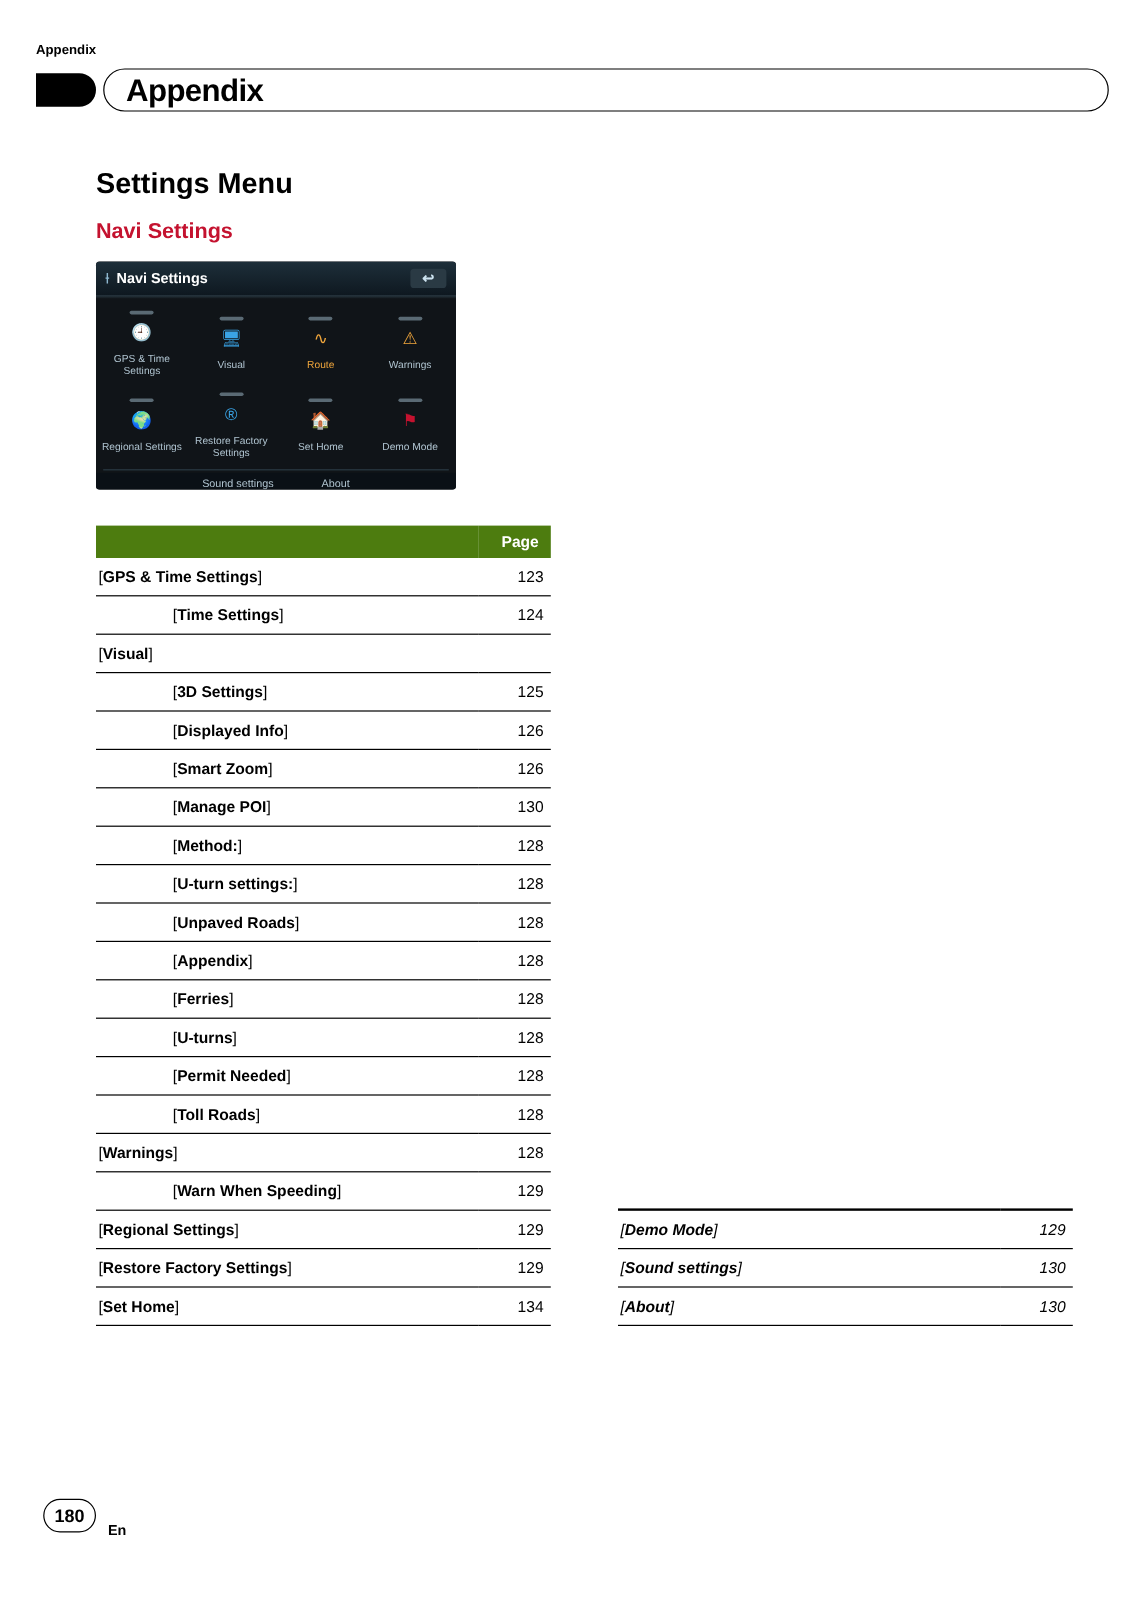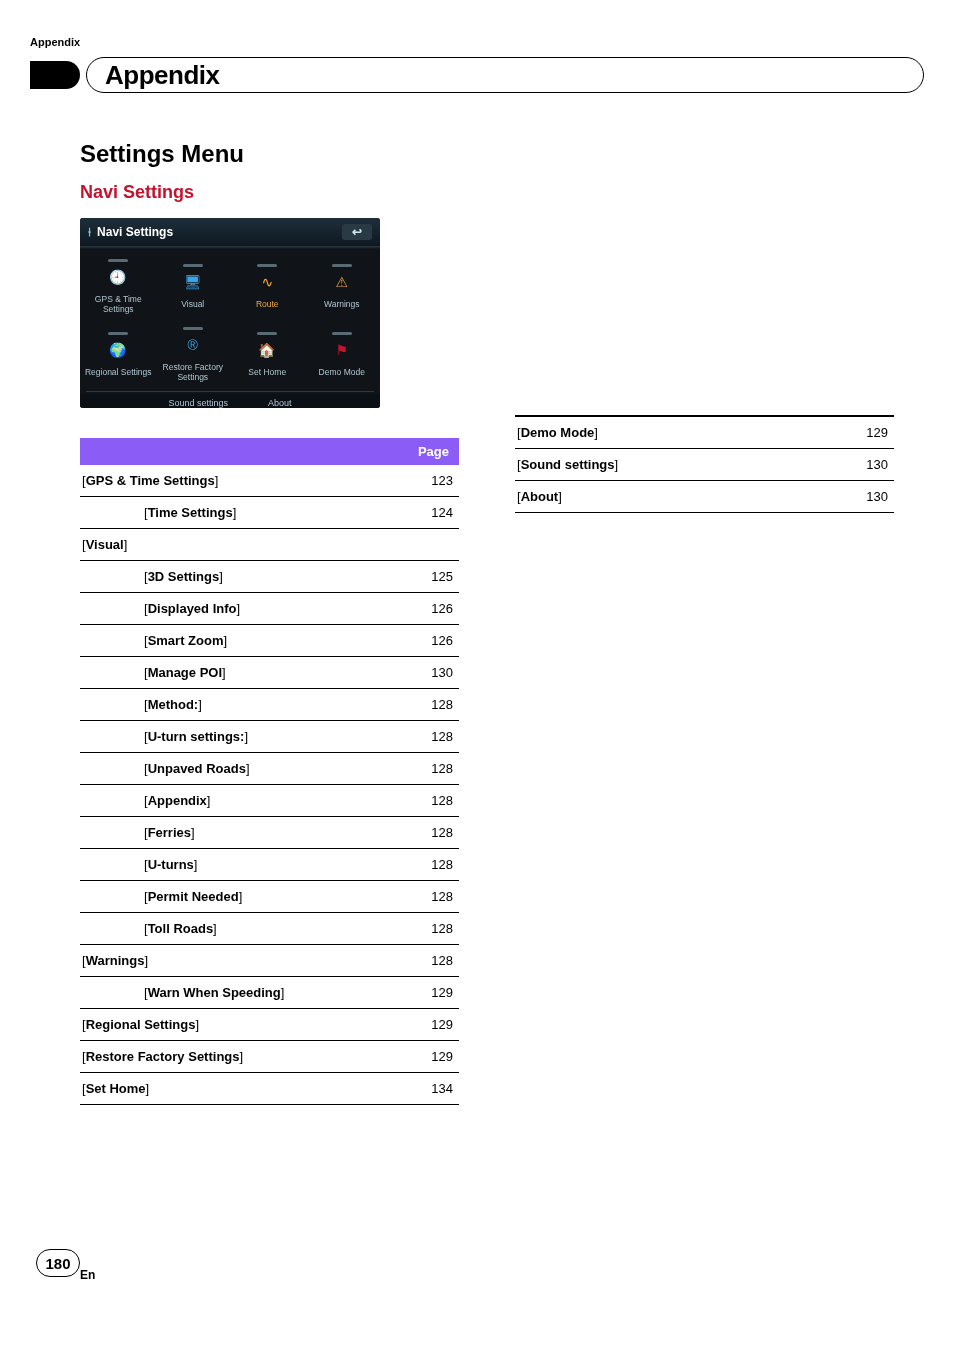--- a/index.html
+++ b/index.html
@@ -51,20 +51,21 @@
     letter-spacing: -0.5px;
   }
 
   .content {
     position: absolute;
     top: 140px;
     left: 80px;
     right: 60px;
     display: flex;
     gap: 56px;
+    align-items: flex-end;
   }
   .left-col, .right-col {
     flex: 1;
   }
 
   .section-title {
     font-size: 24px;
     font-weight: bold;
     margin-bottom: 14px;
   }
@@ -137,21 +138,21 @@
   .ns-top-sep { height: 3px; background: linear-gradient(#2a3a44, transparent); }
   .ns-slider { width: 20px; height: 3px; background: #5a6a74; border-radius: 2px; margin-bottom: -2px; }
 
   
   .toc-table {
     width: 100%;
     border-collapse: collapse;
     font-size: 13px;
   }
   .toc-header-row td {
-    background: #8b5cf6;
+    background: #4d7c0f;
     color: #fff;
     font-weight: bold;
     text-align: right;
     padding: 6px 10px;
   }
   .toc-row td {
     border-bottom: 1px solid #000;
     padding: 8px 6px;
     vertical-align: middle;
   }
@@ -161,34 +162,35 @@
     width: 60px;
   }
   .toc-row .label-cell { font-weight: bold; }
   .indent0 { padding-left: 2px !important; }
   .indent1 { padding-left: 64px !important; }
   .toc-row .label-cell span.bracket-open,
   .toc-row .label-cell span.bracket-close {
     font-weight: normal;
   }
 
-  .right-col .toc-table { margin-top: 275px; }
+  .right-col .toc-table { margin-top: 275px; font-style: italic; }
   .right-col .toc-table .toc-header-separator td {
     border-top: 2px solid #000;
     padding: 0;
     height: 0;
   }
 
   
   .footer {
     position: absolute;
     bottom: 70px;
     left: 36px;
     display: flex;
     align-items: center;
+    gap: 10px;
   }
   .page-circle {
     width: 44px;
     height: 28px;
     border: 1.5px solid #000;
     border-radius: 14px;
     display: flex;
     align-items: center;
     justify-content: center;
     font-weight: bold;

